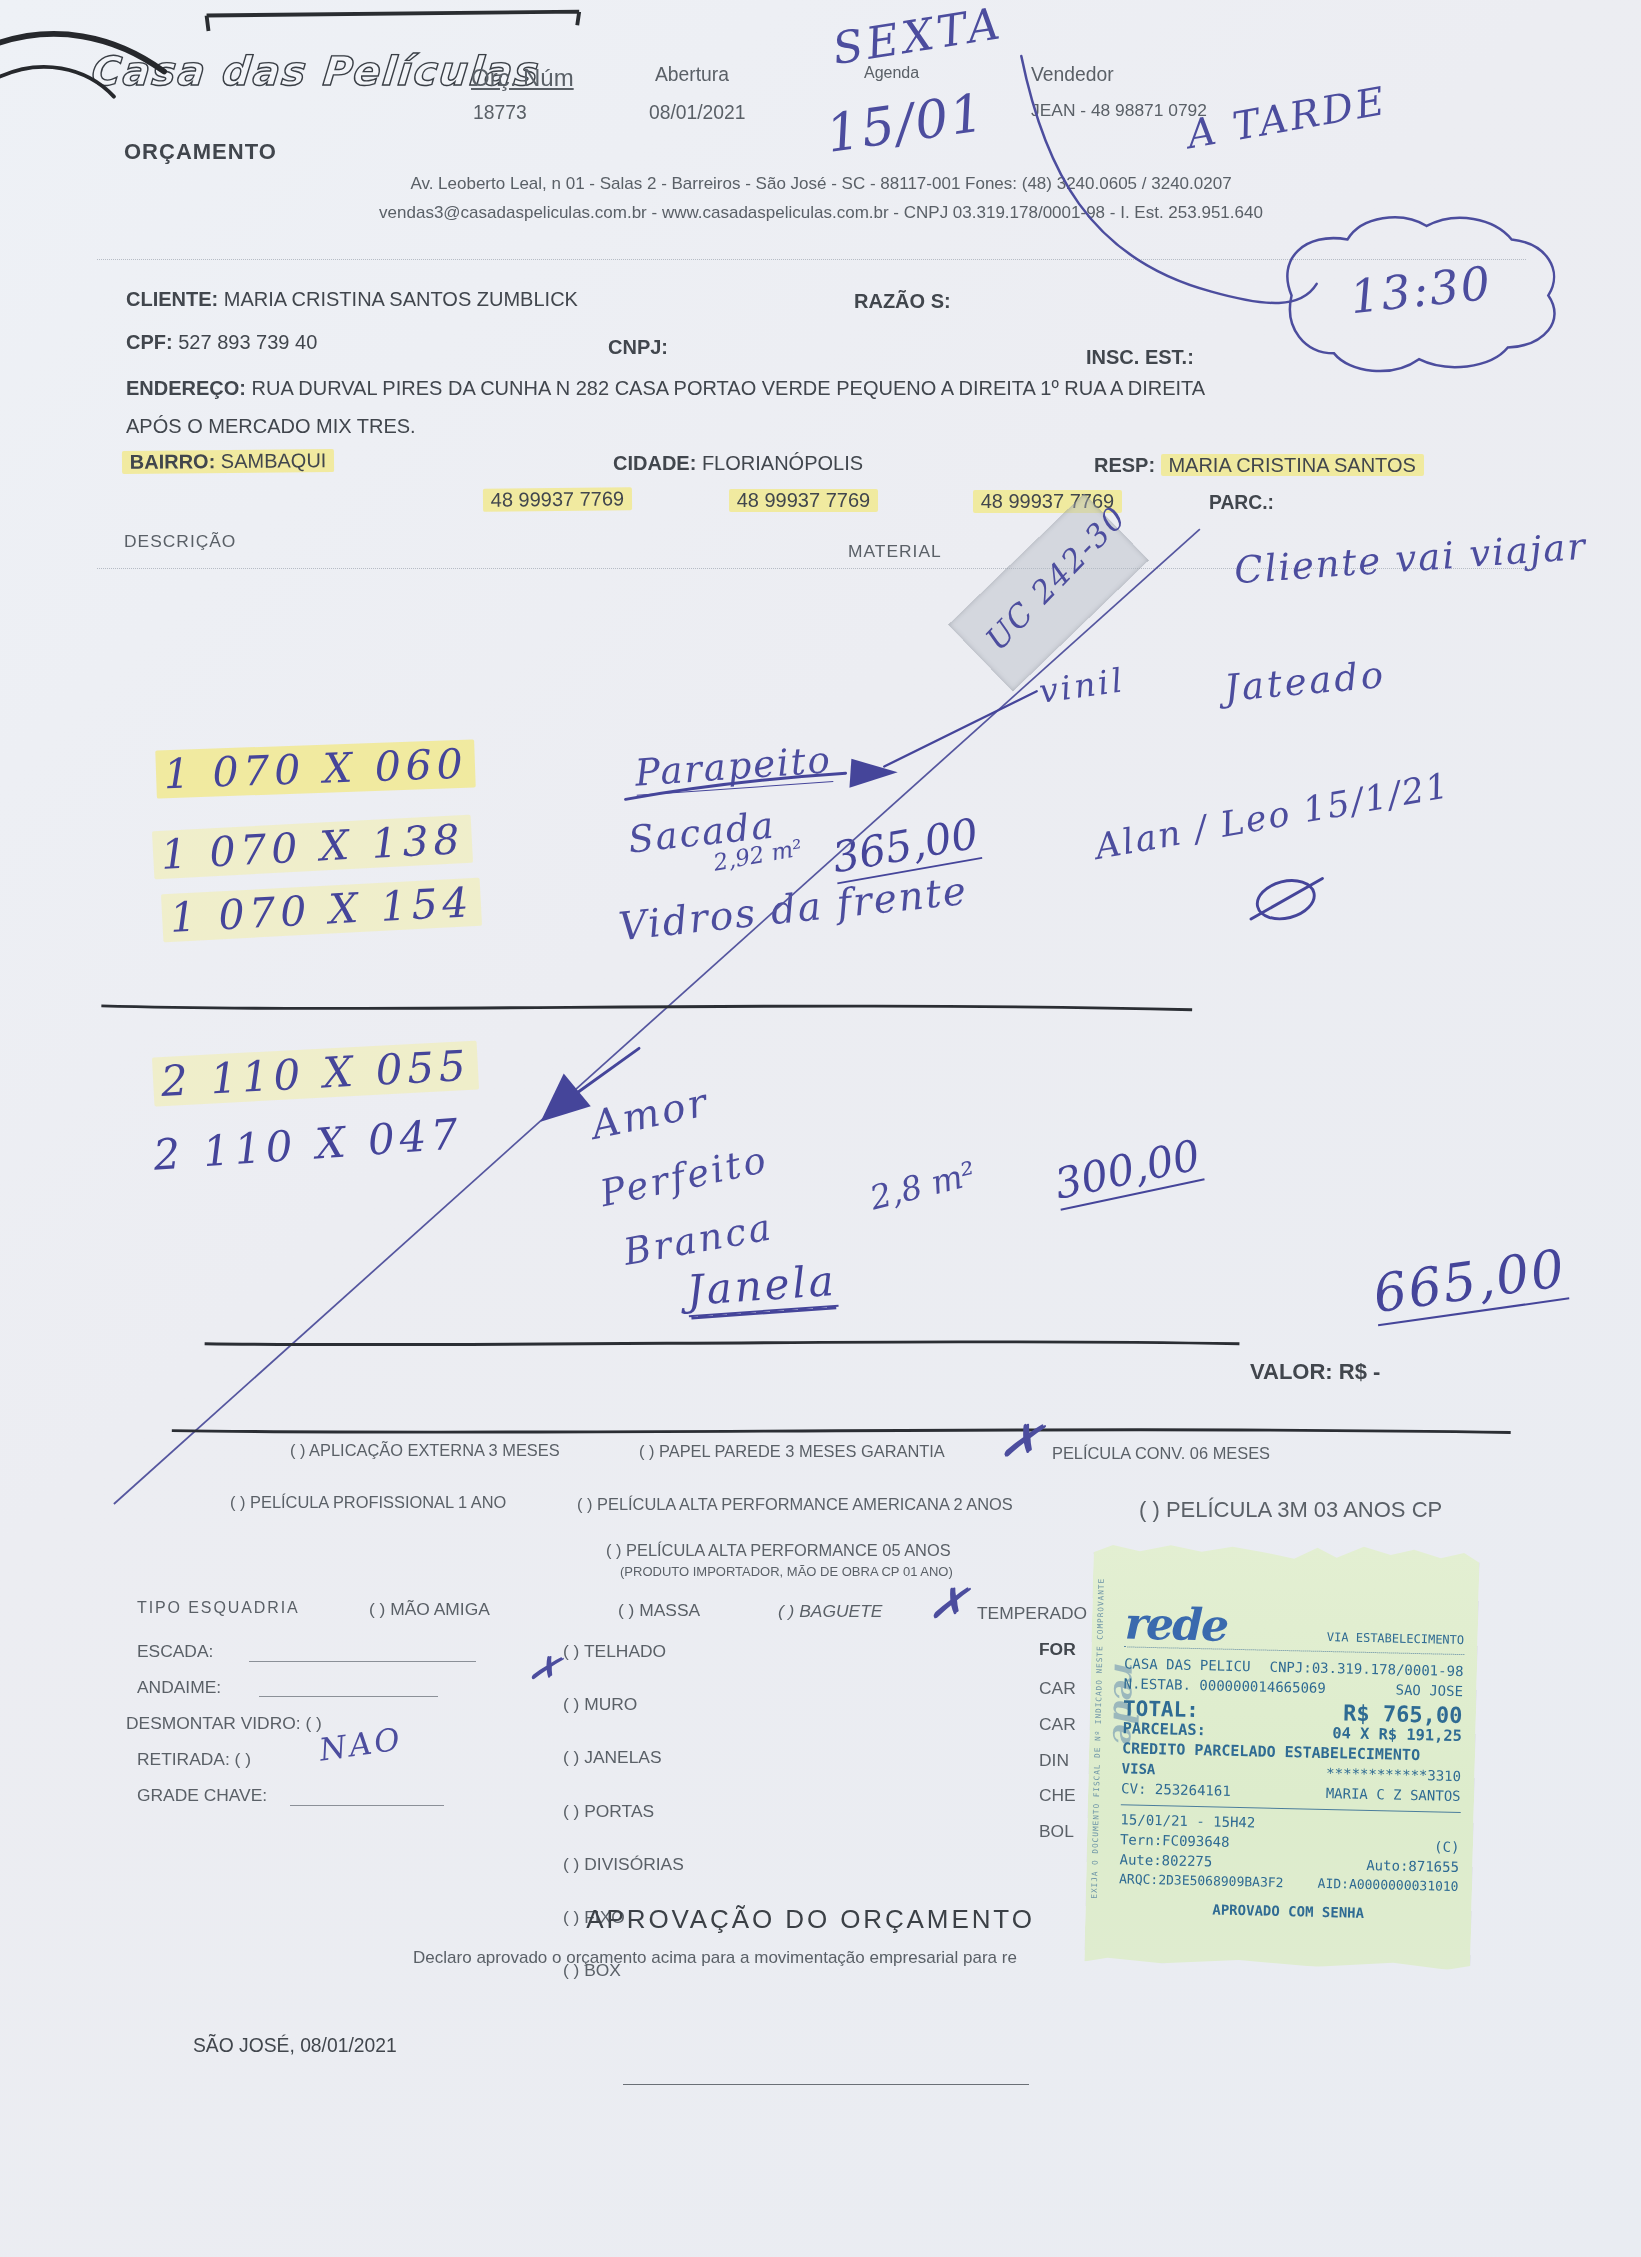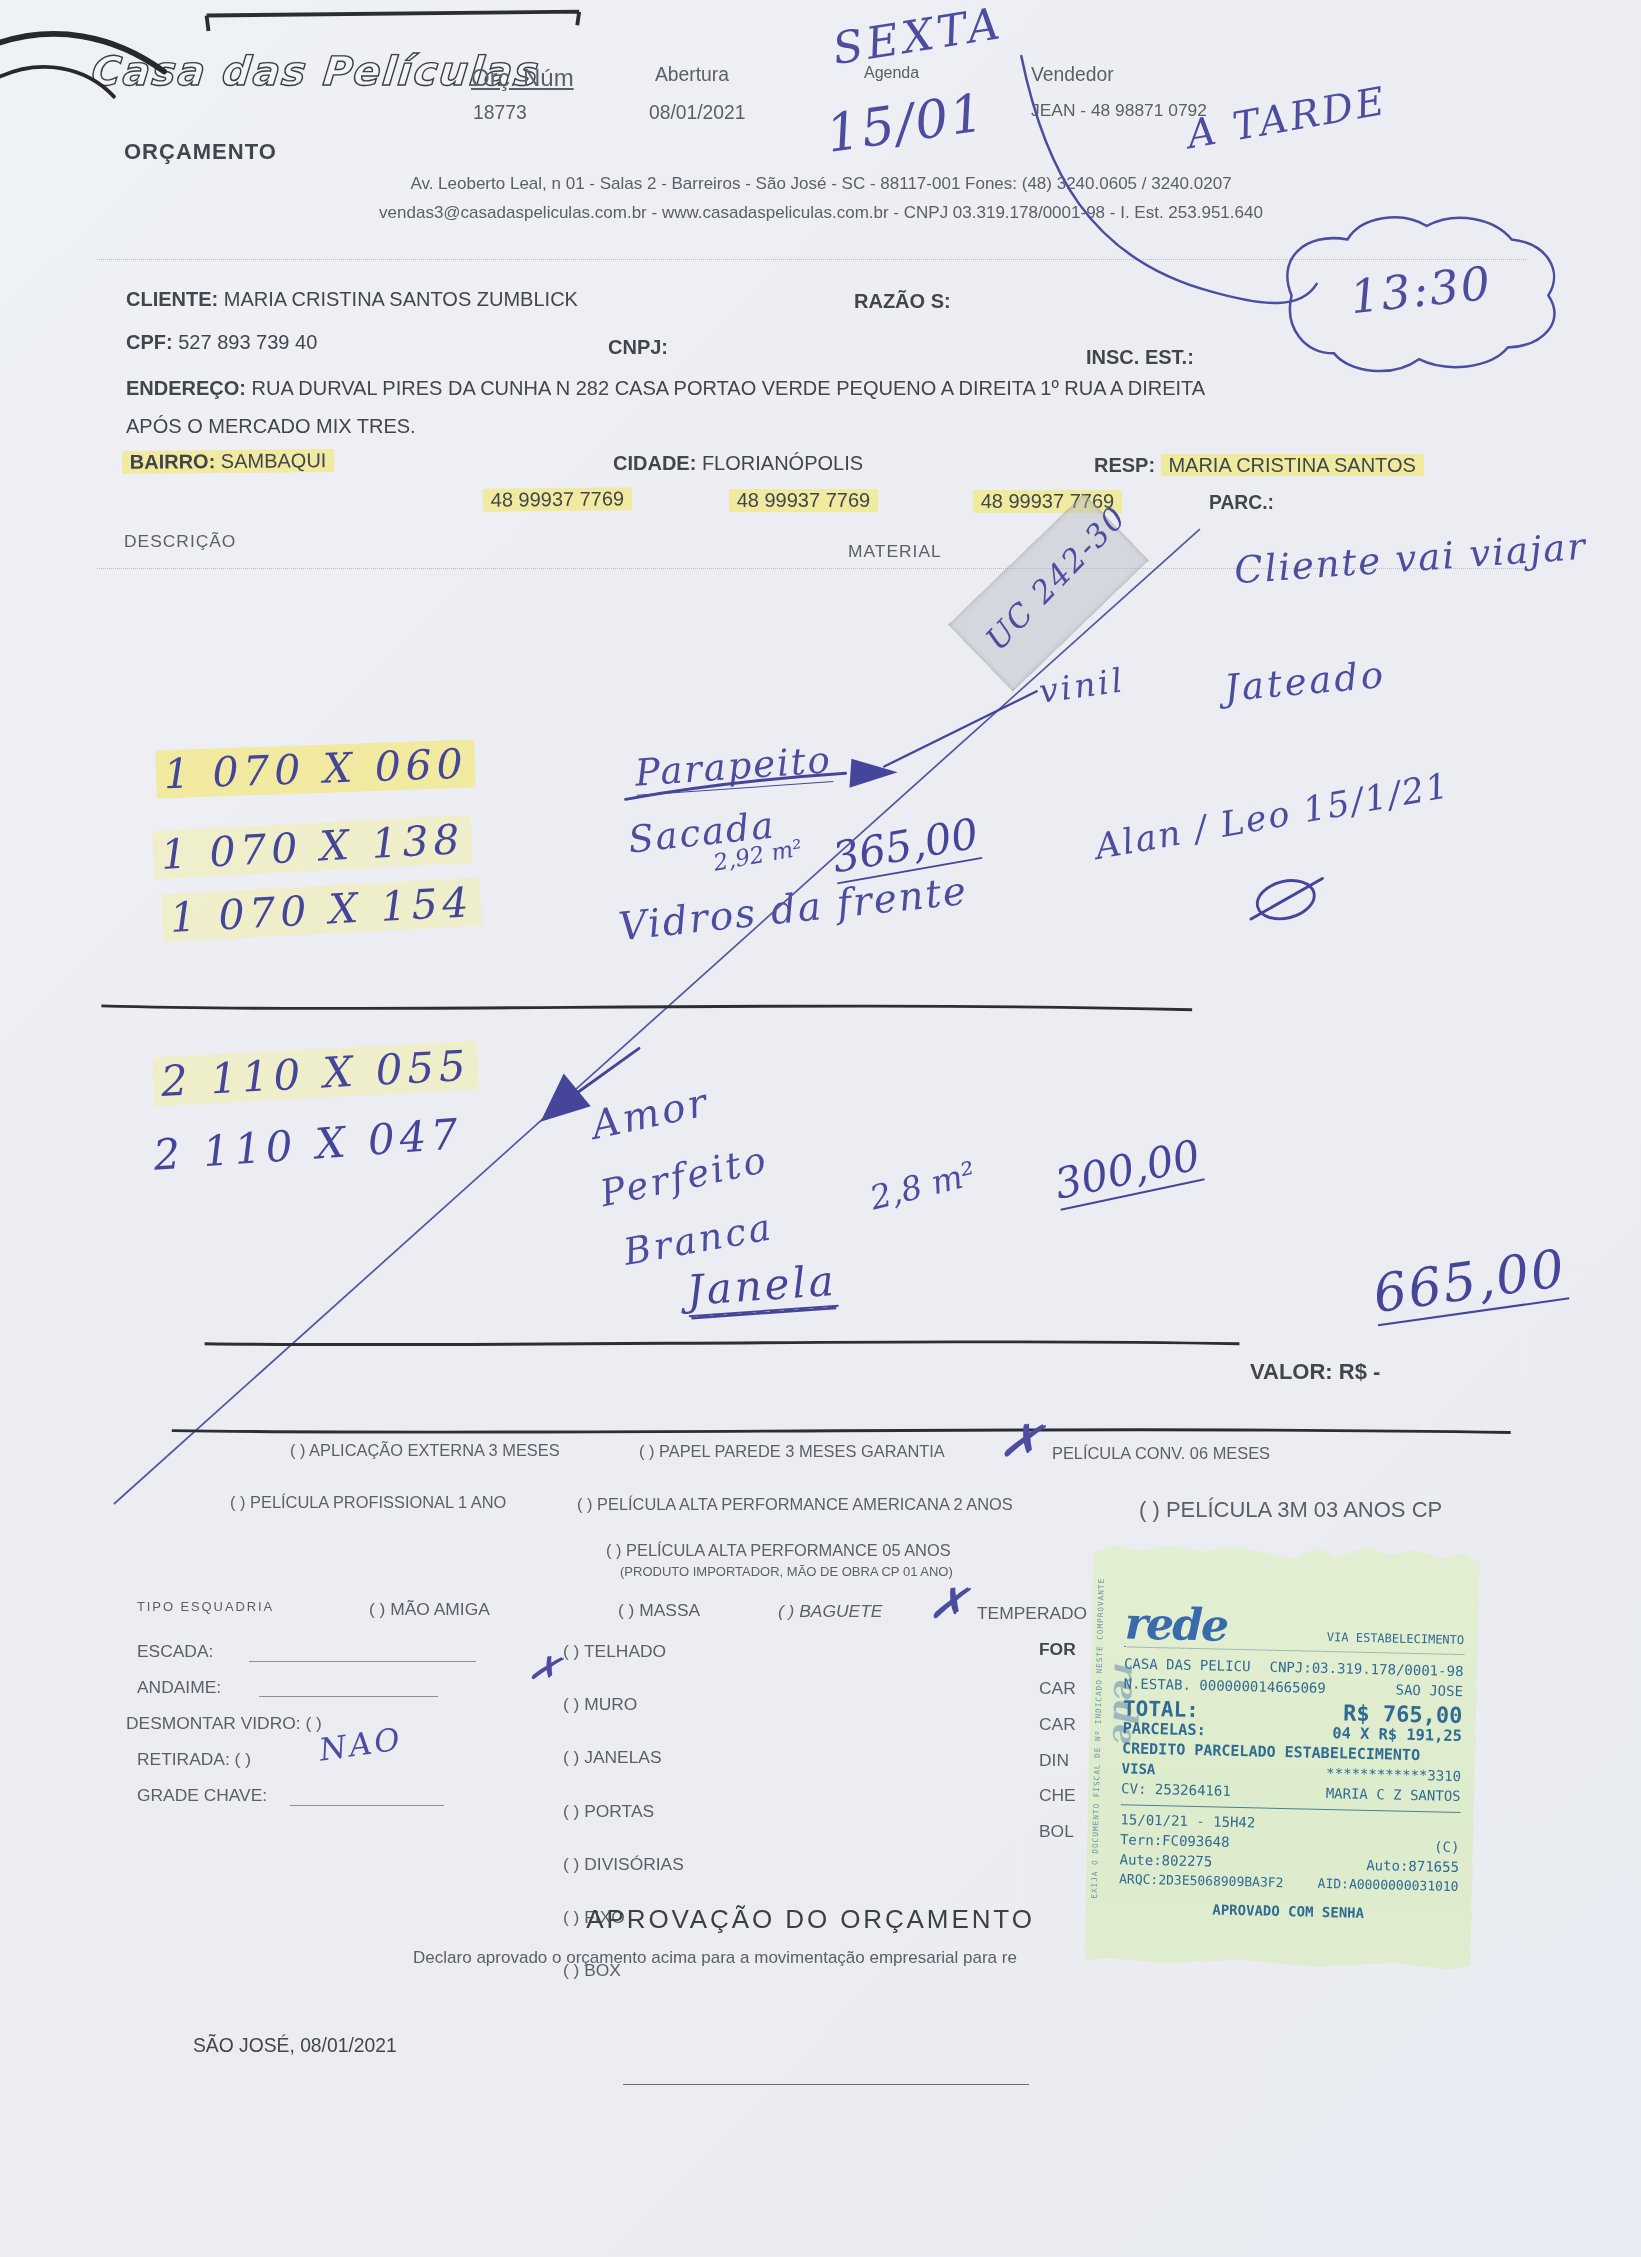--- a/index.html
+++ b/index.html
@@ -176,21 +176,21 @@
   <div class="abs printed dim z2" style="left:1052px;top:1444px;font-size:16.4px;">PELÍCULA CONV. 06 MESES</div>
   <div class="abs hw z5" style="left:1000px;top:1412px;font-size:50px;transform:rotate(8deg);">✗</div>
 
   <div class="abs printed dim z2" style="left:230px;top:1493px;font-size:16.4px;">(   ) PELÍCULA PROFISSIONAL 1 ANO</div>
   <div class="abs printed dim z2" style="left:577px;top:1495px;font-size:16.4px;">(   ) PELÍCULA ALTA PERFORMANCE AMERICANA 2 ANOS</div>
   <div class="abs printed dim z2" style="left:1139px;top:1497px;font-size:22px;">(   ) PELÍCULA 3M 03 ANOS CP</div>
 
   <div class="abs printed dim z2" style="left:606px;top:1541px;font-size:16.4px;">(   ) PELÍCULA ALTA PERFORMANCE 05 ANOS</div>
   <div class="abs printed dim z2" style="left:620px;top:1564px;font-size:13px;">(PRODUTO IMPORTADOR, MÃO DE OBRA CP 01 ANO)</div>
 
-  <div class="abs printed dim z2" style="left:137px;top:1599px;font-size:13px;letter-spacing:1.9px;">TIPO ESQUADRIA</div>
+  <div class="abs printed dim z2" style="left:137px;top:1599px;font-size:16px;letter-spacing:1.9px;">TIPO ESQUADRIA</div>
   <div class="abs printed dim z2" style="left:369px;top:1599px;font-size:17.4px;">(   ) MÃO AMIGA</div>
   <div class="abs printed dim z2" style="left:618px;top:1600px;font-size:17.4px;">(   ) MASSA</div>
   <div class="abs printed dim z2" style="left:778px;top:1601px;font-size:17.4px;font-style:italic;">(   ) BAGUETE</div>
   <div class="abs printed dim z2" style="left:977px;top:1603px;font-size:17.4px;">TEMPERADO</div>
   <div class="abs hw z5" style="left:929px;top:1576px;font-size:46px;transform:rotate(6deg);">✗</div>
 
   <div class="abs printed dim z2" style="left:137px;top:1641px;font-size:17.4px;">ESCADA:</div>
   <div class="abs sigline z1" style="left:249px;top:1661px;width:227px;border-color:#8b9098;"></div>
   <div class="abs printed dim z2" style="left:137px;top:1677px;font-size:17.4px;">ANDAIME:</div>
   <div class="abs sigline z1" style="left:259px;top:1696px;width:179px;border-color:#8b9098;"></div>

